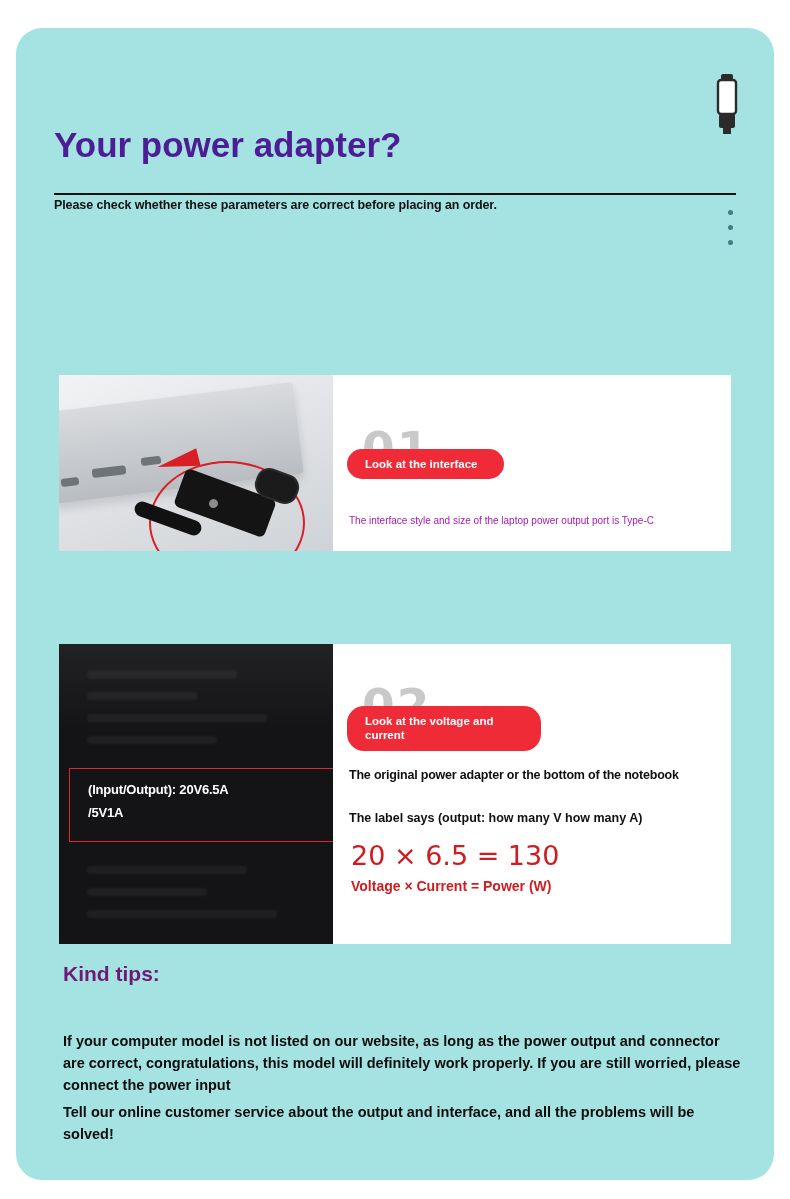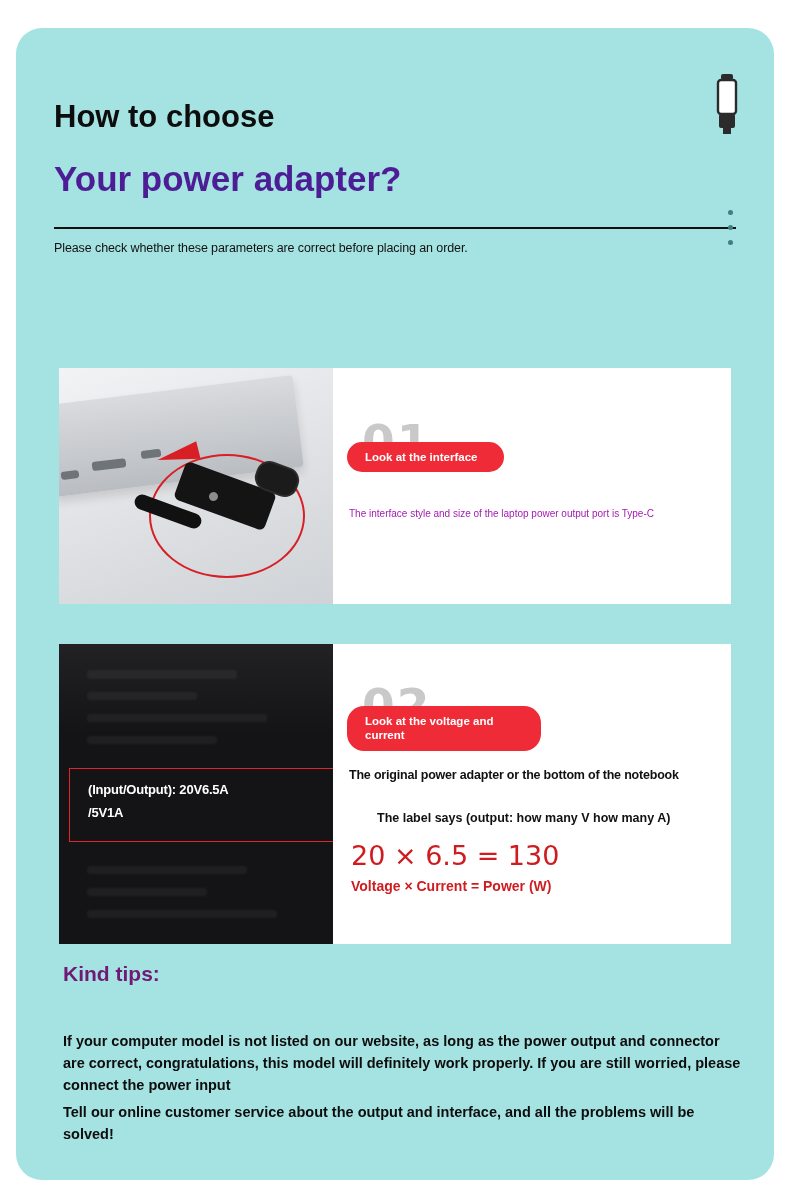--- a/index.html
+++ b/index.html
@@ -55,23 +55,23 @@
     margin-top: 26px;
     line-height: 1.1;
   }
   .rule {
     margin-top: 28px;
     width: 682px;
     height: 2px;
     background: #101010;
   }
   .subtitle {
-    margin-top: 12px;
+    margin-top: 3px;
     font-size: 12.5px;
-    font-weight: normal;
+    font-weight: bold;
     color: #111111;
     letter-spacing: -0.1px;
   }
 
   
   .plug-icon {
     position: absolute;
     right: 27px;
     top: 40px;
     width: 40px;
@@ -93,21 +93,21 @@
 
   
   .panel {
     position: absolute;
     left: 43px;
     width: 672px;
     background: #ffffff;
     display: flex;
     overflow: hidden;
   }
-  .panel-1 { top: 340px; height: 236px; }
+  .panel-1 { top: 347px; height: 176px; }
   .panel-2 { top: 616px; height: 300px; }
 
   .panel-img {
     flex: 0 0 274px;
     position: relative;
     overflow: hidden;
   }
   .panel-body {
     flex: 1 1 auto;
     position: relative;
@@ -265,21 +265,20 @@
     line-height: 1.5;
     letter-spacing: -0.2px;
   }
   .p2-t2 {
     position: absolute;
     left: 16px; top: 167px;
     width: 380px;
     font-size: 12.5px;
     font-weight: bold;
     color: #111;
-    margin-left: 28px;
   }
   .p2-eq {
     position: absolute;
     left: 18px; top: 196px;
     font-size: 27px;
     color: #cf1c20;
     font-family: "DejaVu Sans", sans-serif;
   }
   .p2-cap {
     position: absolute;
@@ -316,21 +315,20 @@
     line-height: 1.52;
   }
 </style>
 </head>
 <body>
 
 <div class="page">
   <div class="card">
 
     <div class="header">
-      <div class="title-line1">How to choose</div>
       <div class="title-line2">Your power adapter?</div>
       <div class="rule"></div>
       <div class="subtitle">Please check whether these parameters are correct before placing an order.</div>
     </div>
 
     <svg class="plug-icon" viewBox="0 0 40 180">
       <rect x="14" y="6" width="12" height="6" rx="2" fill="#2b2b2b"></rect>
       <rect x="11" y="12" width="18" height="34" rx="3" fill="#ffffff" stroke="#2b2b2b" stroke-width="2.4"></rect>
       <rect x="12" y="46" width="16" height="14" rx="2" fill="#2b2b2b"></rect>
       <rect x="16" y="60" width="8" height="6" fill="#2b2b2b"></rect>

